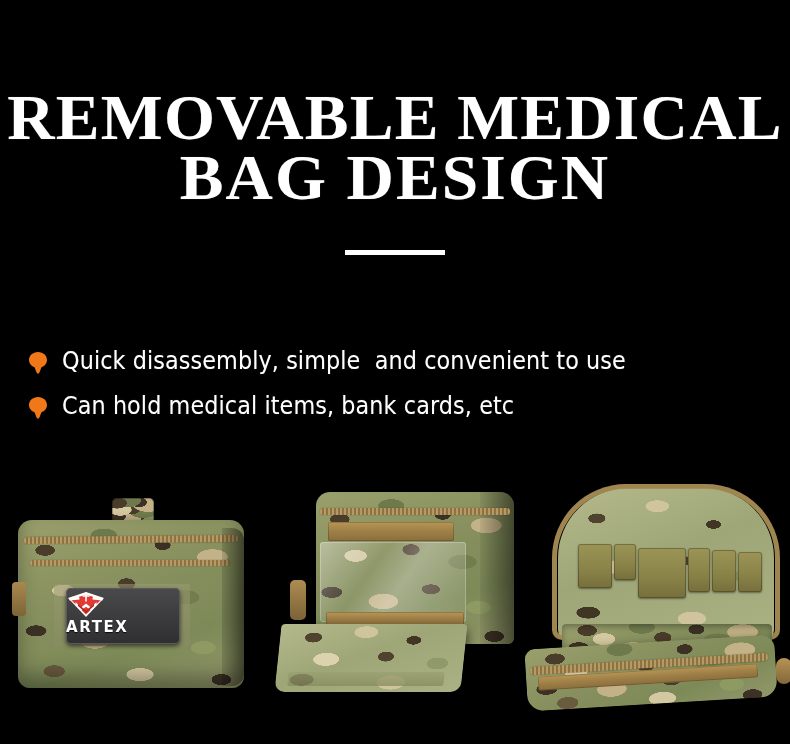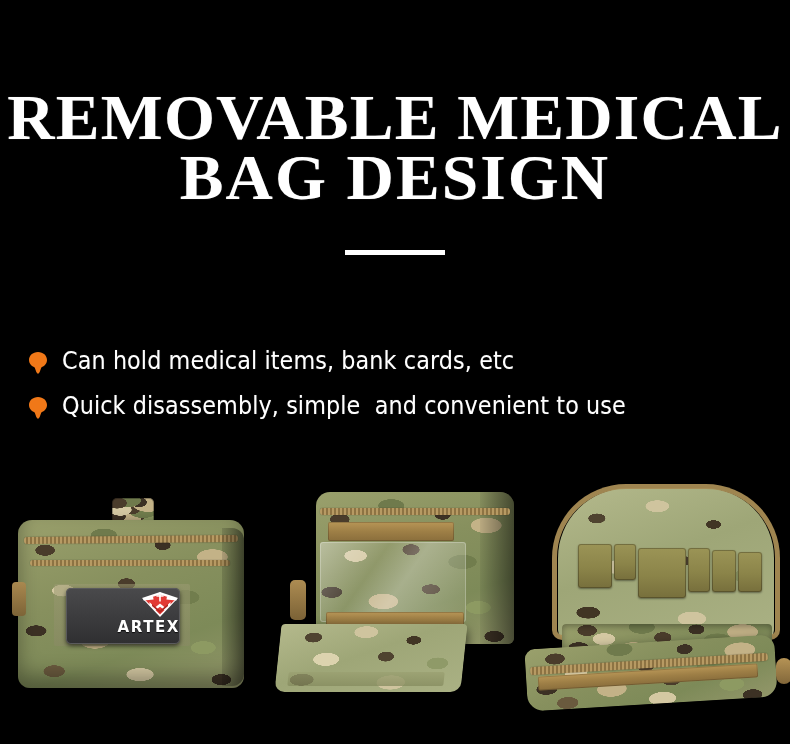--- a/index.html
+++ b/index.html
@@ -128,21 +128,21 @@
   #bag-1 .velcro {
     position:absolute; left:36px; top:86px; width:136px; height:62px;
     background:linear-gradient(180deg,#9b9a72 0%,#8b8a66 100%);
     opacity:.55; border-radius:2px;
   }
   #bag-1 .patch {
     position:absolute; left:48px; top:90px; width:114px; height:56px;
     background:linear-gradient(180deg,#4a4a4c 0%,#3b3b3d 55%,#2f2f31 100%);
     border-radius:5px;
     box-shadow:inset 0 0 0 1px #5a5a5c, 0 2px 4px rgba(0,0,0,.6);
-    display:flex; flex-direction:column; align-items:flex-end; justify-content:flex-start;
+    display:flex; flex-direction:column; align-items:flex-start; justify-content:flex-start;
     padding-top:3px;
   }
   #bag-1 .patch .logo { width:40px; height:27px; }
   #bag-1 .patch .brand {
     color:#ffffff; font-family:"DejaVu Sans", sans-serif;
     font-weight:700; font-size:15px; letter-spacing:1.6px;
     line-height:17px; margin-top:1px;
     text-shadow:0 1px 1px rgba(0,0,0,.8);
   }
   #bag-1 .pull-l {
@@ -249,30 +249,30 @@
 <div id="divider"></div>
 
 <div id="bullets">
 
   <div class="bullet-row">
     <span class="bullet-mark">
       <svg width="22" height="24" viewBox="0 0 22 24">
         <path d="M11 2 C16.2 2 20 5.6 20 10.1 C20 13.6 17.6 16.3 14.3 17.4 L12.6 22.3 L11 24 L9.4 22.3 L7.7 17.4 C4.4 16.3 2 13.6 2 10.1 C2 5.6 5.8 2 11 2 Z" fill="#F07818"></path>
       </svg>
     </span>
-    <span class="bullet-text">Can hold medical items, bank cards, etc</span>
+    <span class="bullet-text">Quick disassembly, simple  and convenient to use</span>
   </div>
 
   <div class="bullet-row">
     <span class="bullet-mark">
       <svg width="22" height="24" viewBox="0 0 22 24">
         <path d="M11 2 C16.2 2 20 5.6 20 10.1 C20 13.6 17.6 16.3 14.3 17.4 L12.6 22.3 L11 24 L9.4 22.3 L7.7 17.4 C4.4 16.3 2 13.6 2 10.1 C2 5.6 5.8 2 11 2 Z" fill="#F07818"></path>
       </svg>
     </span>
-    <span class="bullet-text">Quick disassembly, simple  and convenient to use</span>
+    <span class="bullet-text">Can hold medical items, bank cards, etc</span>
   </div>
 
 </div>
 
 <div id="product-row">
 
   <div class="bag" id="bag-1">
     <div class="handle camo"></div>
     <div class="body camo"></div>
     <div class="zip zip-top"></div>

